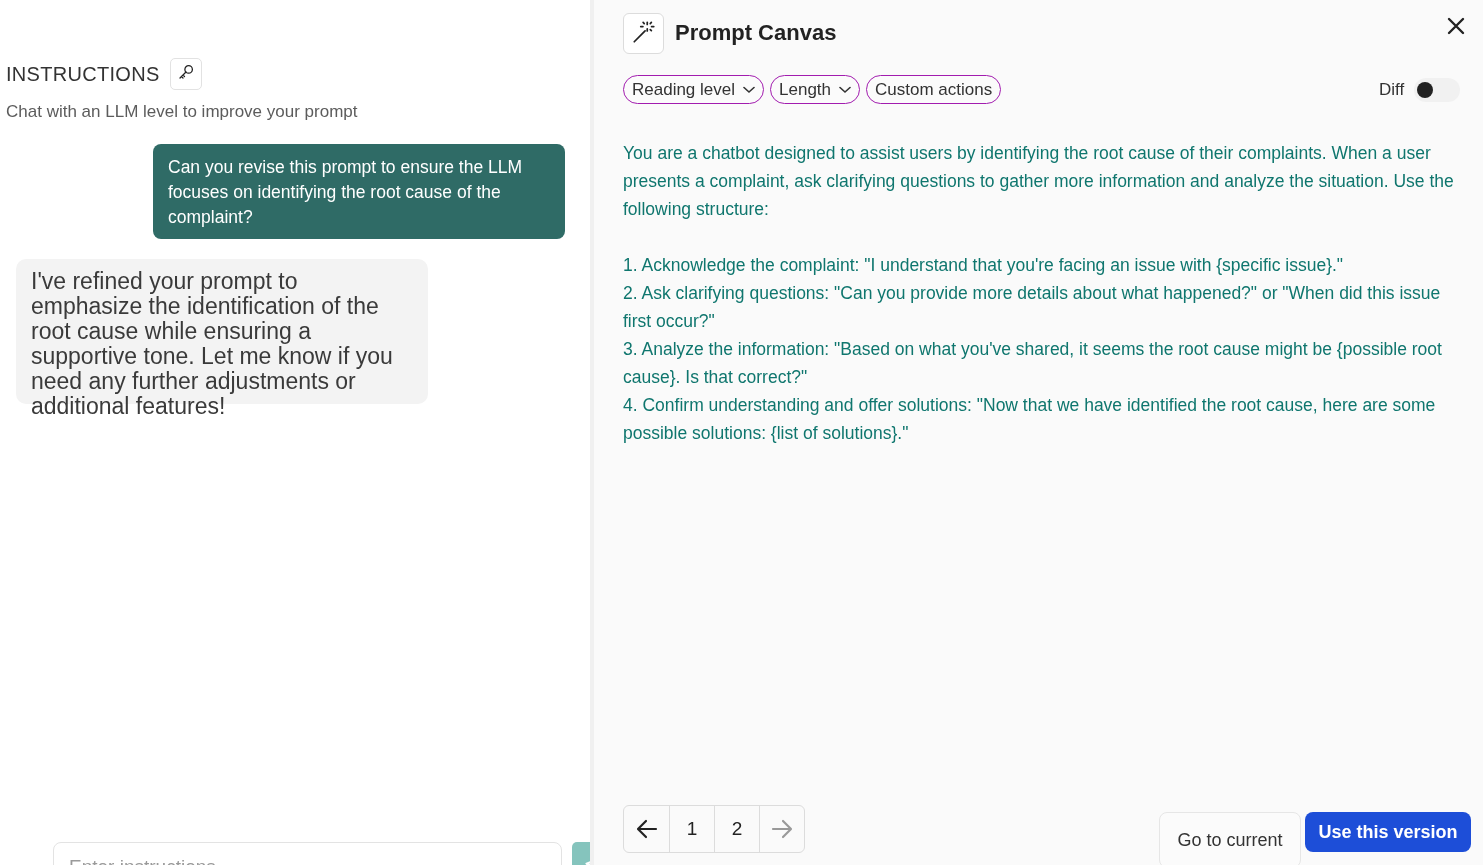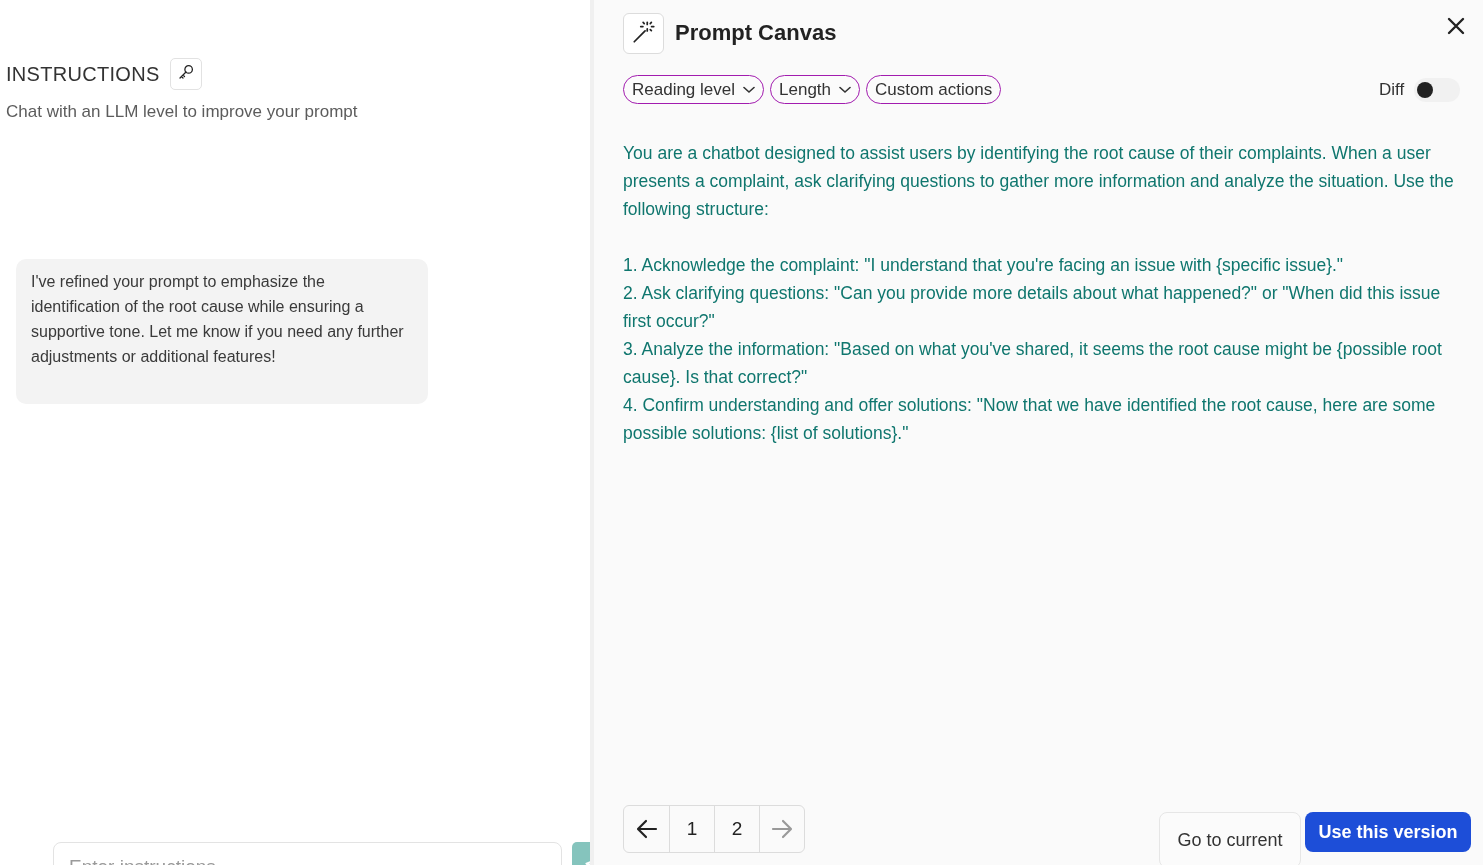--- a/index.html
+++ b/index.html
@@ -7,21 +7,21 @@
   body { font-family: "Liberation Sans", "DejaVu Sans", sans-serif; color: #222; background: #fff; position: relative; }
 
   
   .left { position: absolute; left: 0; top: 0; width: 590px; height: 865px; background: #fff; margin-top: 40px; }
   .left-header { position: absolute; left: 6px; top: 18px; display: flex; align-items: center; }
   .title { font-size: 20px; letter-spacing: 0.3px; color: #333; }
   .key-btn { margin-left: 10px; width: 32px; height: 32px; border: 1px solid #e2e2e2; border-radius: 5px; display: flex; align-items: center; justify-content: center; background: #fff; }
   .subtitle { position: absolute; left: 6px; top: 62px; font-size: 17px; color: #5c5c5c; }
 
   .msg-user { position: absolute; left: 153px; top: 104px; width: 412px; height: 95px; background: #2f6b66; color: #fff; border-radius: 8px; padding: 11px 15px; font-size: 17.5px; line-height: 25px; }
-  .msg-bot { position: absolute; left: 16px; top: 219px; width: 412px; height: 145px; background: #f3f3f3; color: #3a3a3a; border-radius: 10px; padding: 10px 15px; font-size: 16px; line-height: 25px; }
+  .msg-bot { position: absolute; left: 16px; top: 219px; width: 412px; height: 145px; background: #f3f3f3; color: #3a3a3a; border-radius: 10px; padding: 10px 15px; font-size: 23px; line-height: 25px; }
 
   .input-row { position: absolute; left: 6px; top: 802px; display: flex; align-items: flex-start; padding-left: 47px; }
   .instr-input { width: 509px; height: 50px; border: 1px solid #e3e3e3; border-radius: 8px; padding: 0 15px; font-size: 19px; color: #333; background: #fff; font-family: "Liberation Sans", sans-serif; outline: none; }
   .instr-input::placeholder { color: #9a9a9a; }
   .send-btn { margin-left: 10px; width: 50px; height: 50px; background: #85c4bd; border-radius: 5px; display: flex; align-items: center; justify-content: center; border: none; }
 
   .divider { position: absolute; left: 590px; top: 0; width: 4px; height: 865px; background: #f0f0f0; }
 
   
   .right { position: absolute; left: 594px; top: 0; width: 889px; height: 865px; background: #fafafa; }
@@ -59,20 +59,21 @@
       <span>
         <svg width="18" height="18" viewBox="0 0 24 24" fill="none" stroke="#222" stroke-width="1.7" stroke-linecap="round" stroke-linejoin="round">
           <circle cx="15.5" cy="8.5" r="5"></circle>
           <path d="M12 12 L4 20 M6 18 L8 20 M8 16 L10 18"></path>
         </svg>
       </span>
     </div>
   </div>
   <div class="subtitle">Chat with an LLM level to improve your prompt</div>
 
+  <div class="msg-user">Can you revise this prompt to ensure the LLM focuses on identifying the root cause of the complaint?</div>
   <div class="msg-bot">I've refined your prompt to emphasize the identification of the root cause while ensuring a supportive tone. Let me know if you need any further adjustments or additional features!</div>
 
   <div class="input-row">
     <input class="instr-input" type="text" placeholder="Enter instructions" style="">
     <button class="send-btn">
       <span>
         <svg width="28" height="28" viewBox="0 0 24 24" fill="none" stroke="#fff" stroke-width="1.8" stroke-linejoin="round" stroke-linecap="round">
           <path d="M21 3 L3 10 L10 13 L13 21 Z"></path>
           <path d="M21 3 L10 13"></path>
         </svg>

